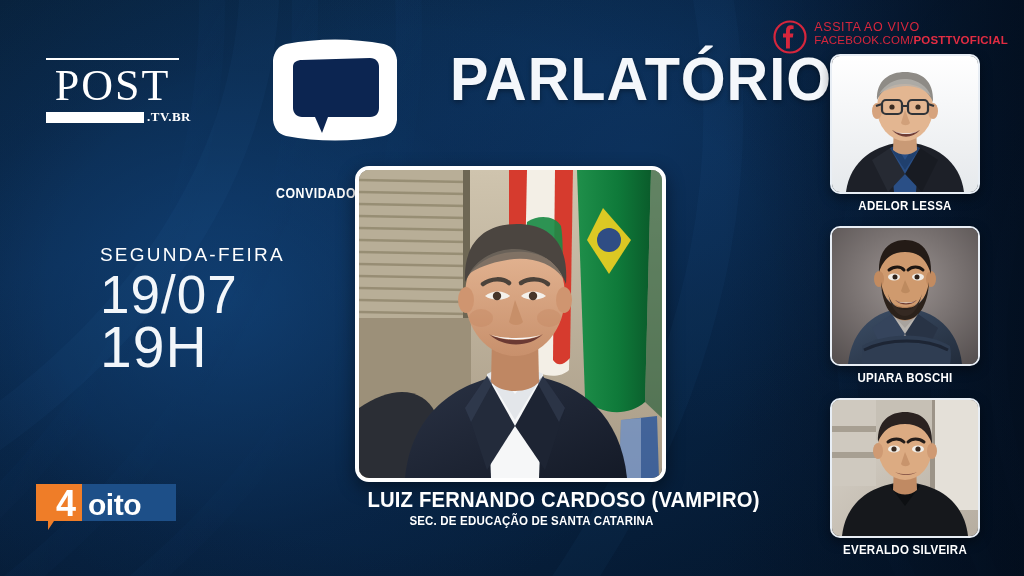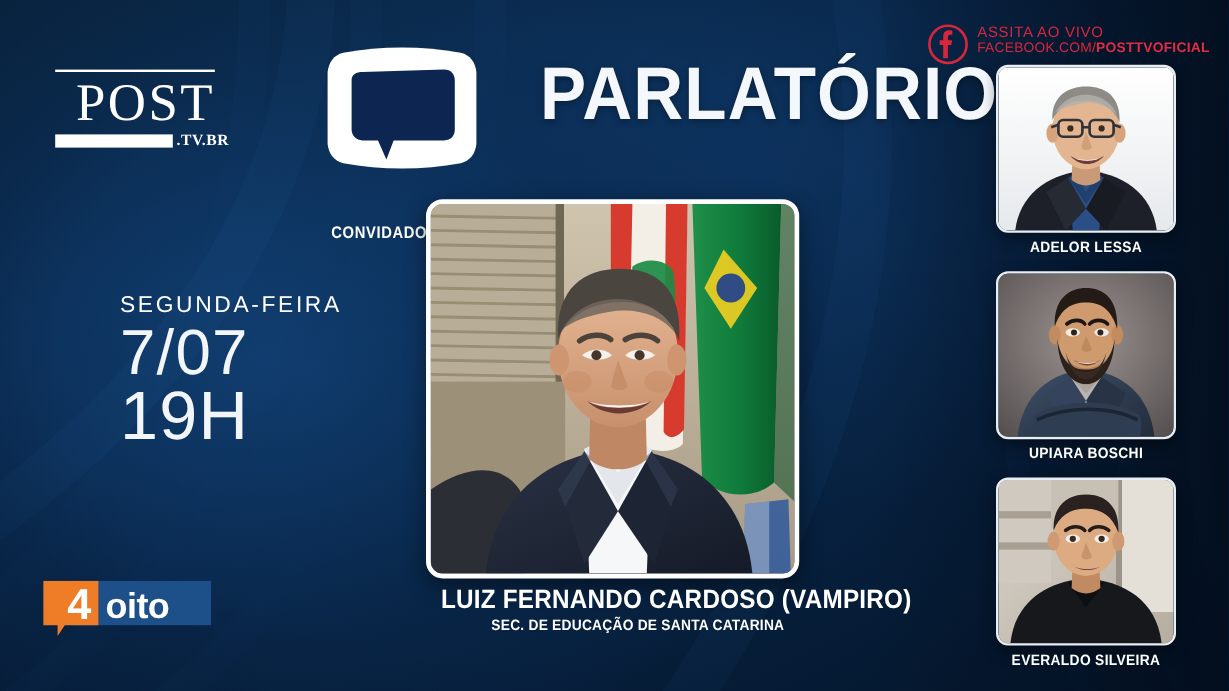--- a/index.html
+++ b/index.html
@@ -52,21 +52,21 @@
     height: 2px; background: #ffffff; width: 133px; margin-bottom: 4px;
   }
   .post-word {
     font-family: "Liberation Serif", serif;
     font-size: 44px;
     line-height: 44px;
     letter-spacing: 2px;
     color: #ffffff;
     font-weight: 400;
     width: 133px;
-    text-align: right;
+    text-align: center;
   }
   .post-bottom {
     display: flex; align-items: flex-end; margin-top: 3px;
   }
   .post-bar { height: 11px; background: #ffffff; width: 98px; }
   .post-tld {
     font-family: "Liberation Serif", serif;
     font-size: 13px; color: #ffffff; letter-spacing: 0.5px;
     margin-left: 3px; line-height: 12px; font-weight: 700;
   }
@@ -234,21 +234,21 @@
                L13.0 13.6 L10.0 13.6 L10.0 17.6 L13.0 17.6 L13.0 28.6 L16.9 28.6 L16.9 17.6 Z" fill="#d6263c"></path>
     </svg>
     <div class="fb-text">
       <div class="fb-line1">ASSITA AO VIVO</div>
       <div class="fb-line2"><span>FACEBOOK.COM/</span><b>POSTTVOFICIAL</b></div>
     </div>
   </div>
 
   <div class="date-block">
     <div class="date-weekday">SEGUNDA-FEIRA</div>
-    <div class="date-day">7/07</div>
+    <div class="date-day">19/07</div>
     <div class="date-hour">19H</div>
   </div>
 
   <div class="convidado">CONVIDADO:</div>
 
   <div class="guest-frame">
     <div class="guest-photo">
       <svg viewBox="0 0 303 308" width="303" height="308">
         <defs>
           <linearGradient id="wallG" x1="0" y1="0" x2="0" y2="1">

